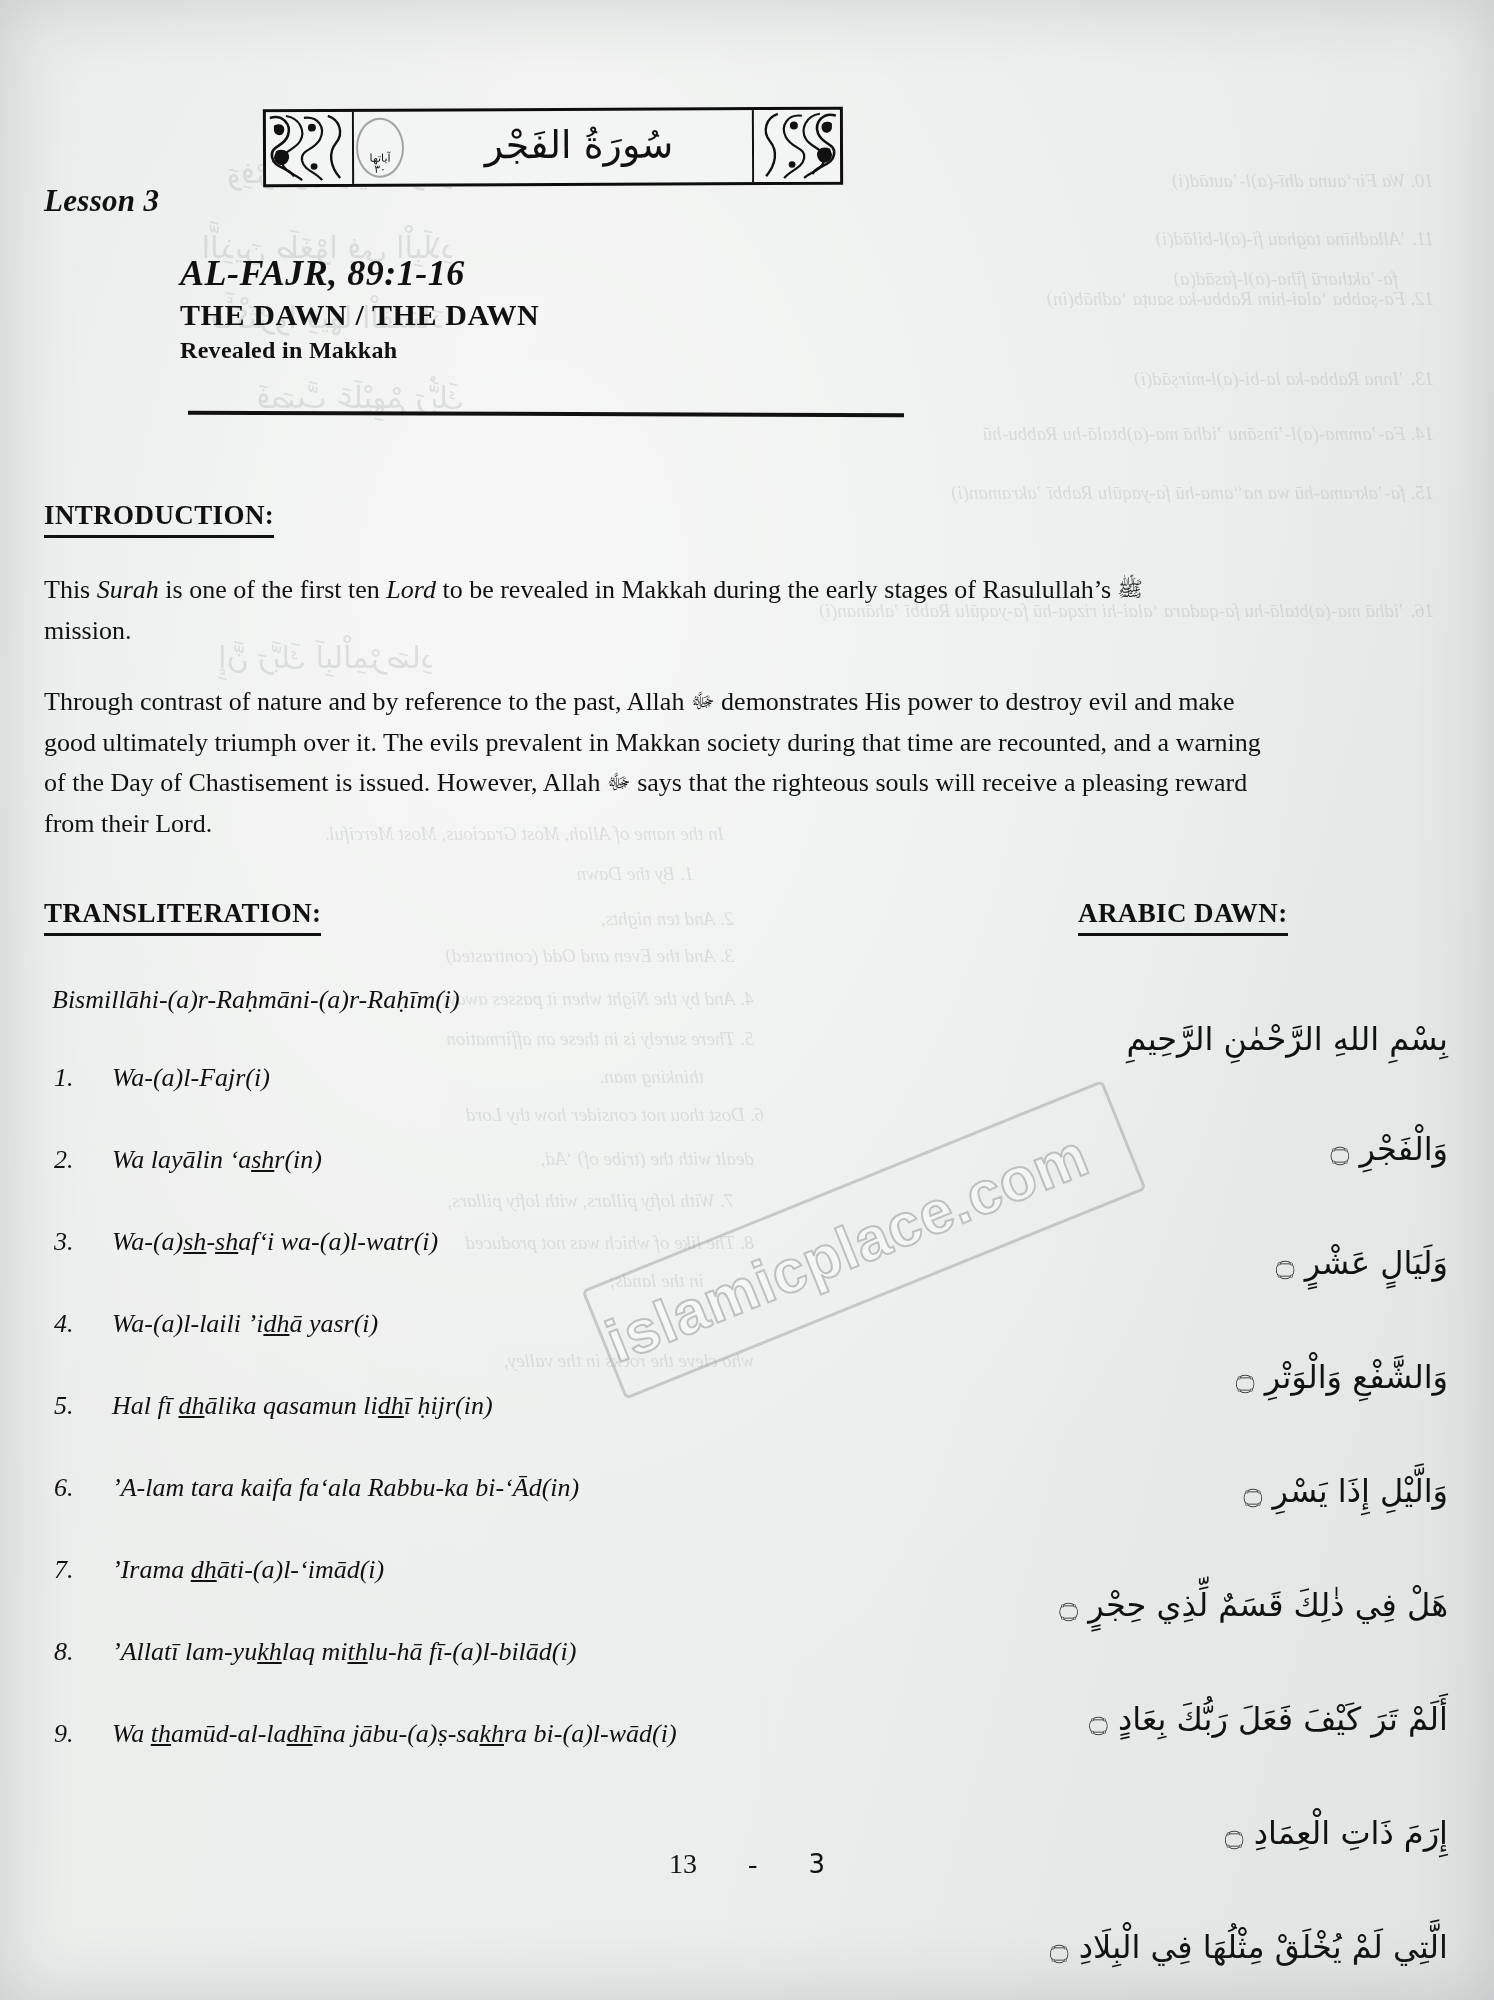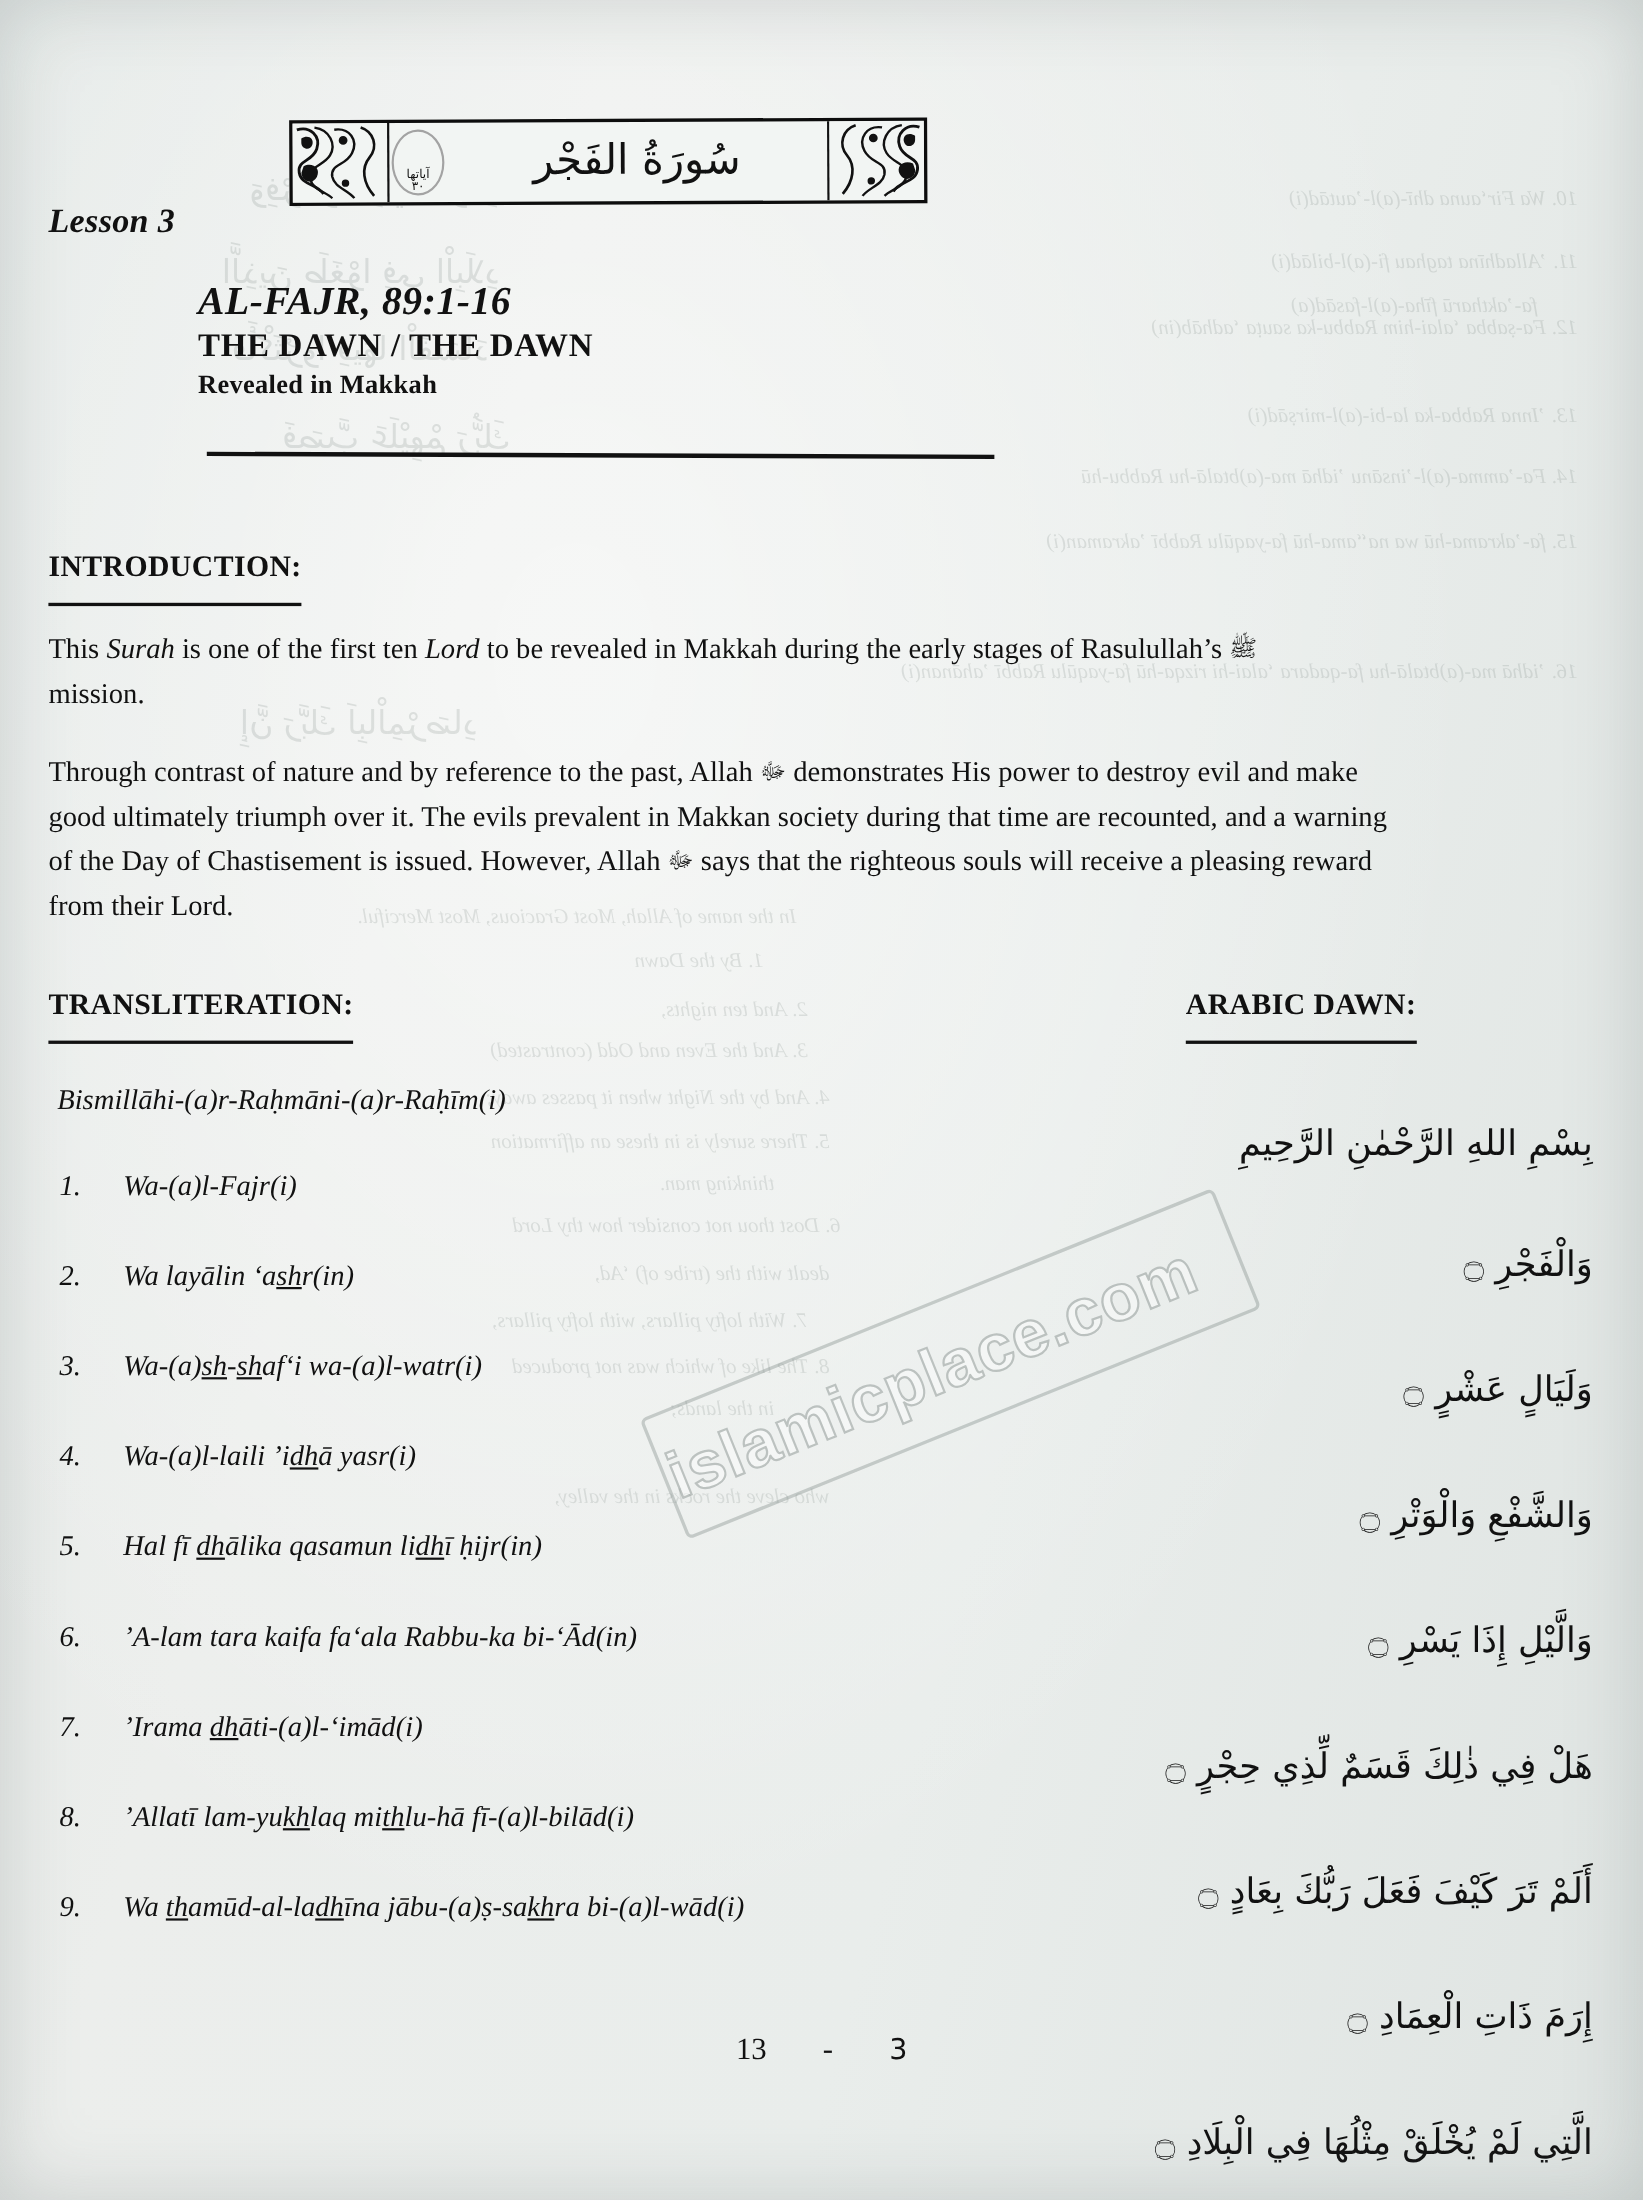--- a/index.html
+++ b/index.html
@@ -160,21 +160,21 @@
     transform: rotate(0.22deg);
   }
 
   
   .sec-head {
     position: absolute;
     font-size: 27px;
     font-weight: bold;
     letter-spacing: 0.4px;
     border-bottom: 3px solid #111;
-    padding-bottom: 17px;
+    padding-bottom: 4px;
     display: inline-block;
   }
   #introduction-heading { left: 44px; top: 500px; }
   #transliteration-heading { left: 44px; top: 898px; }
   #arabic-heading { left: 1078px; top: 898px; }
 
   .para {
     position: absolute;
     font-size: 26px;
     line-height: 40px;

